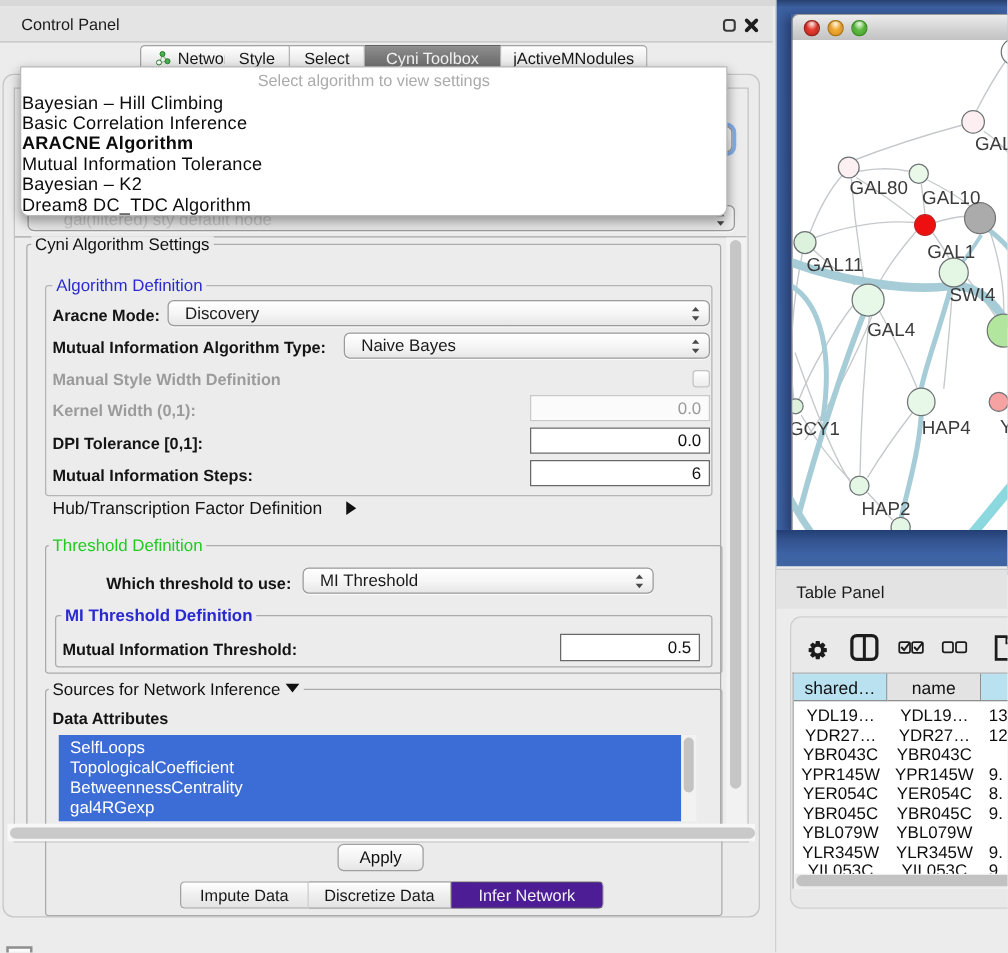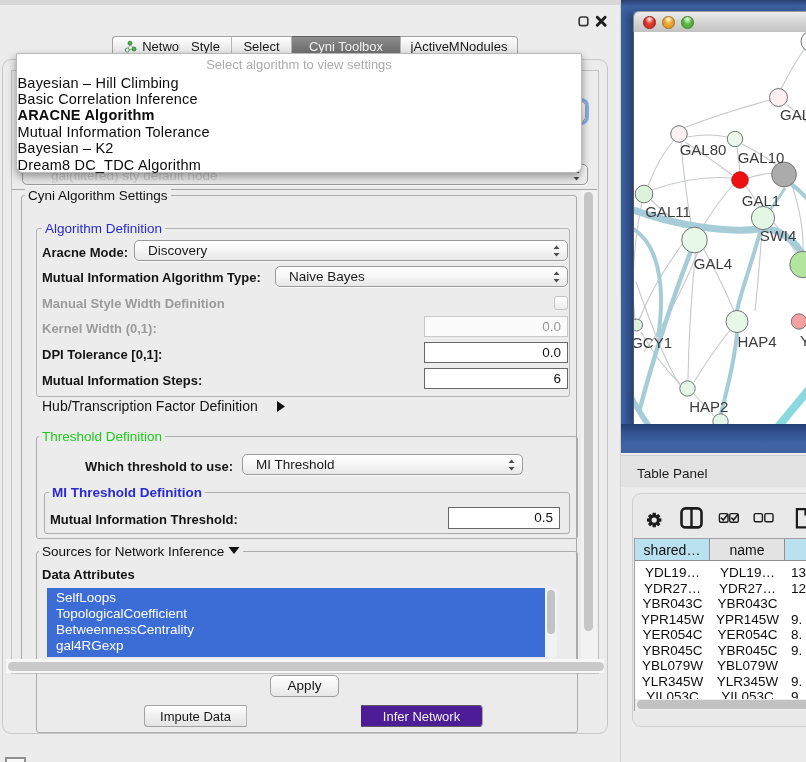--- a/index.html
+++ b/index.html
@@ -199,20 +199,23 @@
       <div><span>YBL079W</span><span>YBL079W</span><span></span></div>
       <div><span>YLR345W</span><span>YLR345W</span><span>9.</span></div>
       <div><span>YIL053C</span><span>YIL053C</span><span>9</span></div>
     </div>
     <div class="abs" style="left:0;top:160px;width:200px;height:12px;background:#ededed;"></div>
     <div class="abs" style="left:2px;top:161px;width:196px;height:9px;background:#c2c2c2;border-radius:4.5px;"></div>
   </div>
 </div>
 <div id="cp" class="abs">
   <div id="cptop" class="abs"></div>
+  <div id="cptitle" class="abs">
+      <span>Control Panel</span>
+    </div>
   <div id="cpicons" class="abs" style="left:576px;top:13px;width:36px;height:12px;">
     <svg width="36" height="12" viewBox="0 0 36 12">
       <rect x="3.2" y="2" width="8.6" height="8.6" rx="2.2" fill="none" stroke="#3a3a3a" stroke-width="1.7"></rect>
       <path d="M21.3,2.3 L29.1,10.3 M29.1,2.3 L21.3,10.3" stroke="#1e1e1e" stroke-width="2.9" stroke-linecap="round" fill="none"></path>
     </svg>
   </div>
 
   <div class="seg first abs" style="left:88px;top:36px;width:92px;margin-left:24px;"><span style="margin-left:16px;">Network</span>
     <svg width="13" height="13" viewBox="0 0 13 13" style="position:absolute;left:11px;top:3px;">
       <path d="M3.5,10 L6,4 M6,4 L10,9 M3.5,10 L10,9" stroke="#9bb89b" stroke-width="1" fill="none"></path>
@@ -307,20 +310,21 @@
   <div class="abs" style="left:547px;top:590px;width:8px;height:44px;background:#c3c3c3;border-radius:4px;"></div>
 
   <div class="abs" style="left:581px;top:190px;width:16px;height:482px;background:#f2f2f2;"></div>
   <div class="abs" style="left:584px;top:192px;width:9px;height:439px;background:#c6c6c6;border-radius:4.5px;"></div>
 
   <div class="abs" style="left:6px;top:659px;width:598px;height:14px;background:#f7f7f7;"></div>
   <div class="abs" style="left:8px;top:662px;width:596px;height:9px;background:#c9c9c9;border-radius:4.5px;"></div>
   <div id="applybtn" class="abs">Apply</div>
 
   <div class="seg first abs" style="left:144px;top:705px;width:103px;height:22px;"><span style="line-height:21px;">Impute Data</span></div>
+  <div class="seg abs" style="left:247px;top:705px;width:114px;height:22px;"><span style="line-height:21px;">Discretize Data</span></div>
   <div class="seg last sel abs" style="left:361px;top:705px;width:122px;height:22px;background:#4c1d95;"><span style="line-height:21px;">Infer Network</span></div>
 
   <div class="abs" style="left:5px;top:757px;width:17px;height:10px;border:2px solid #8f8f8f;background:linear-gradient(#fff,#ddd);"></div>
 </div>
 <div id="popup" class="abs">
   <div class="ph">Select algorithm to view settings</div>
   <div class="it" style="top:21px;">Bayesian – Hill Climbing</div>
   <div class="it" style="top:37px;">Basic Correlation Inference</div>
   <div class="it" style="top:53px;font-weight:bold;">ARACNE Algorithm</div>
   <div class="it" style="top:70px;">Mutual Information Tolerance</div>

